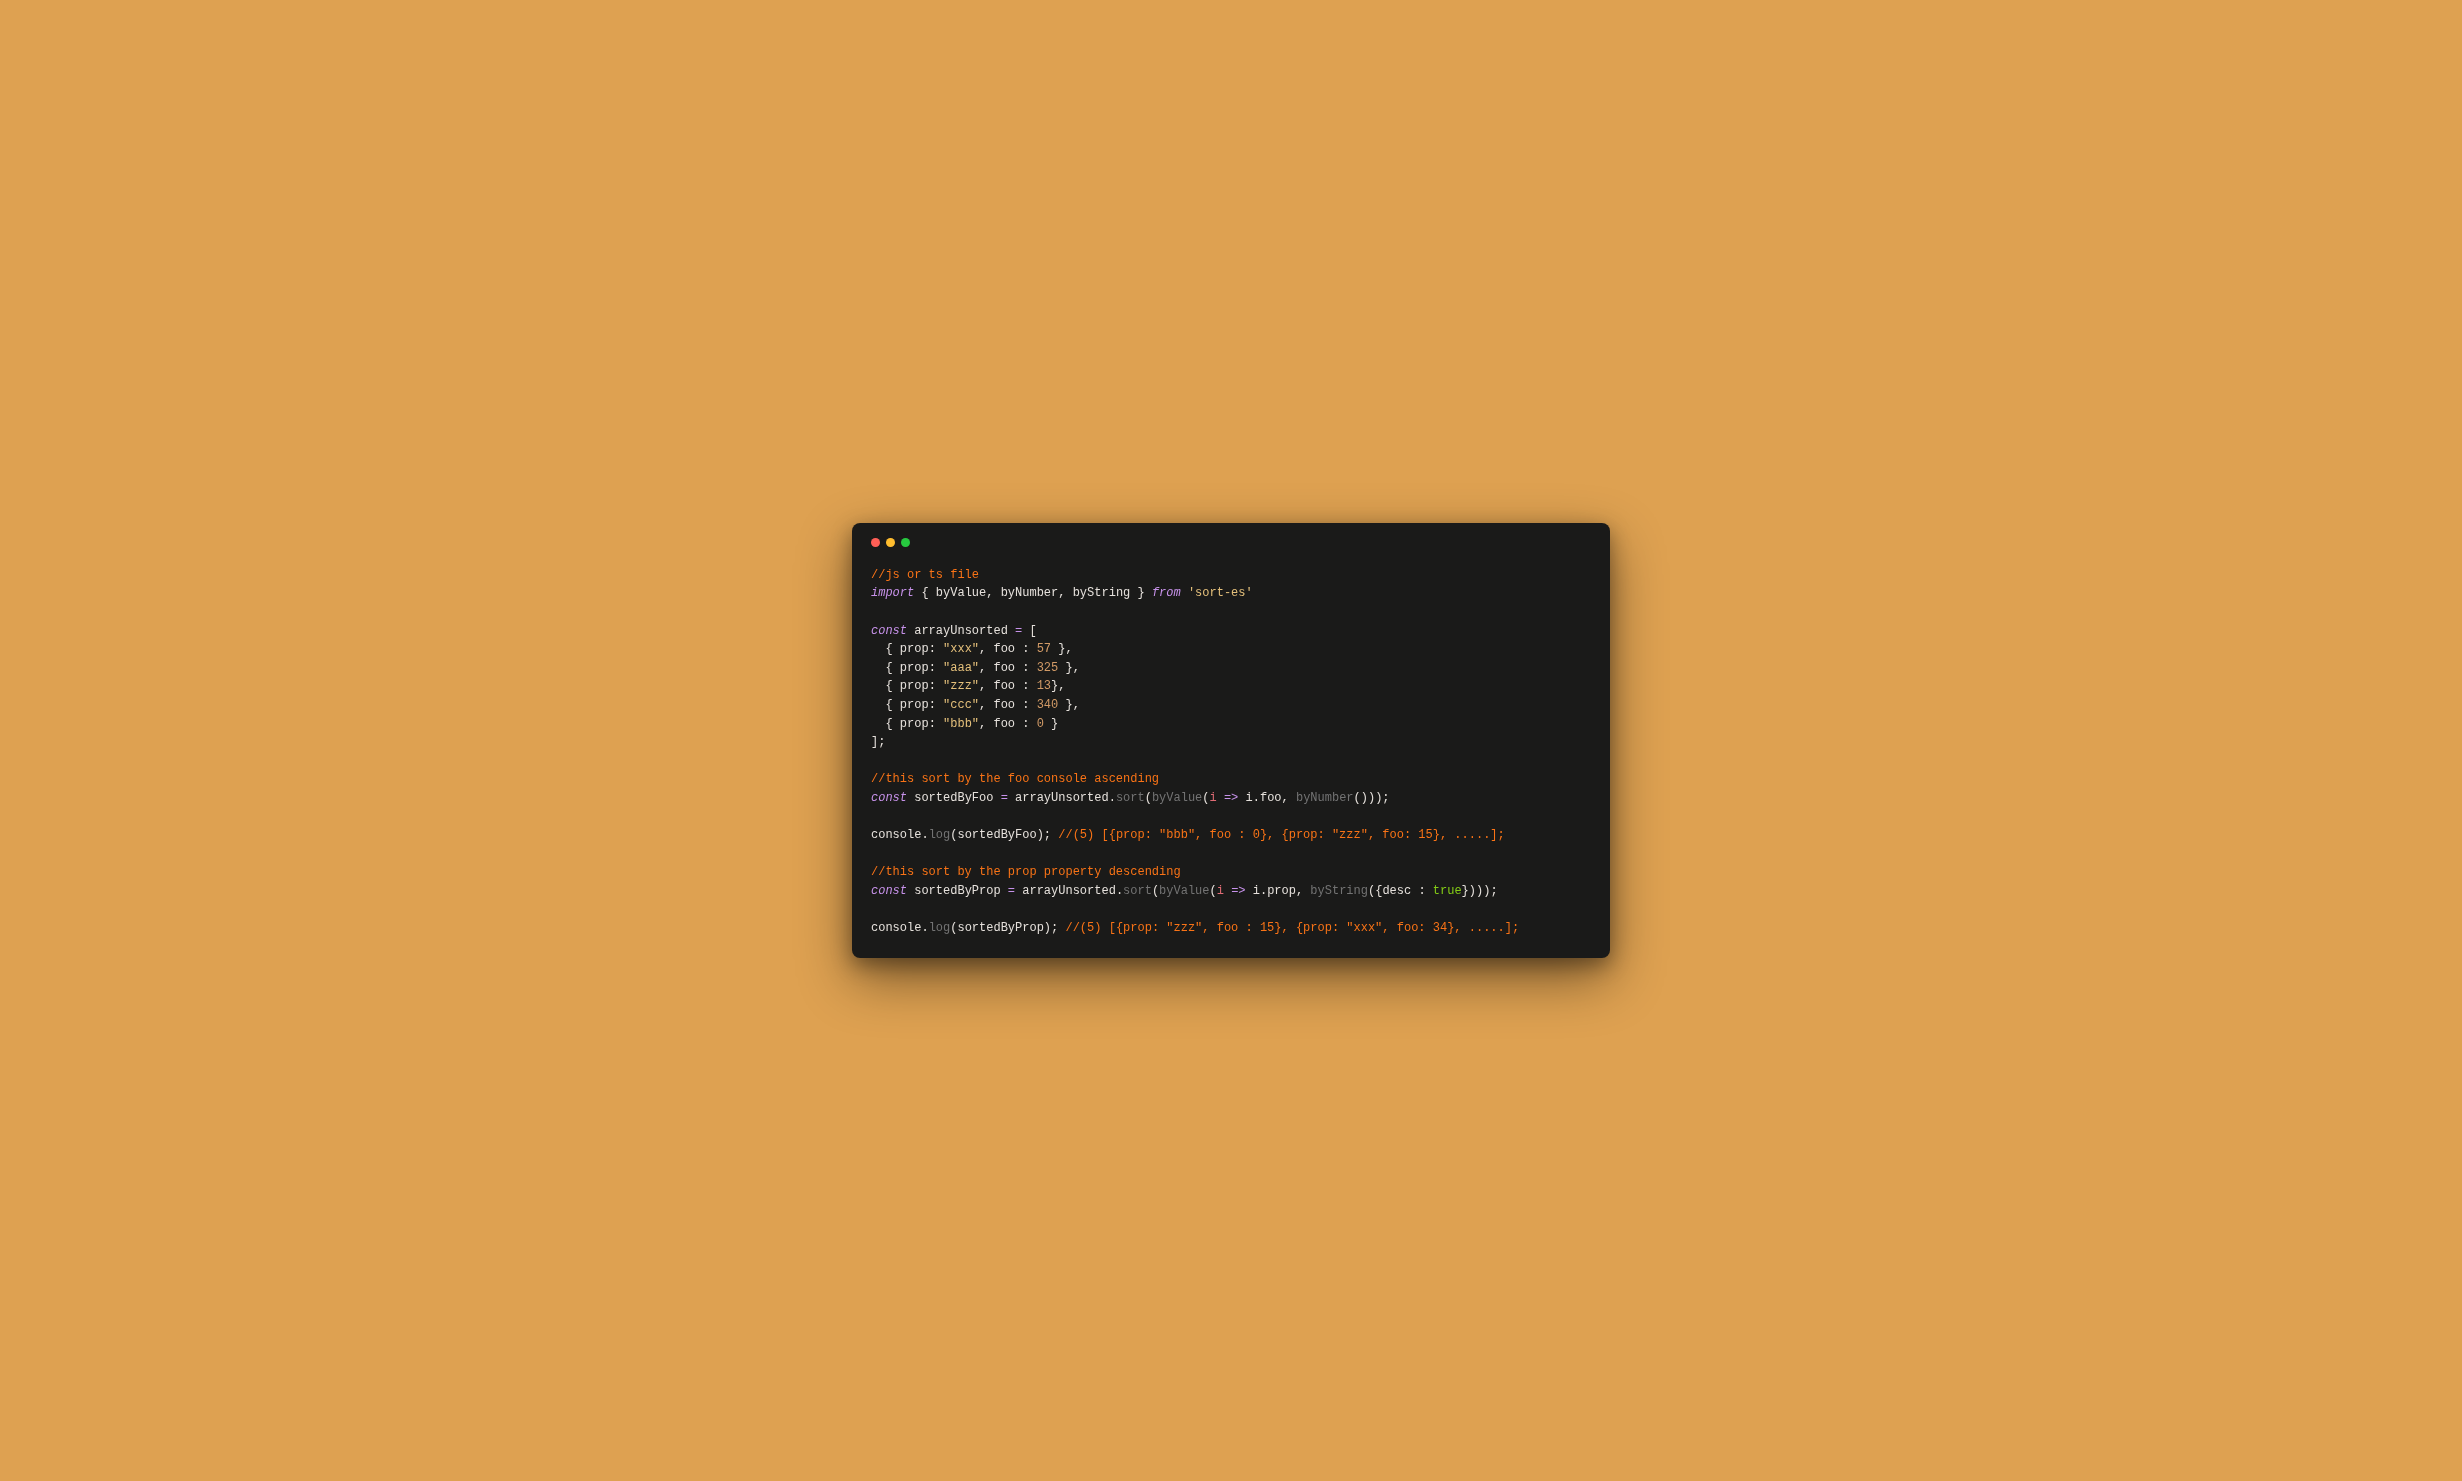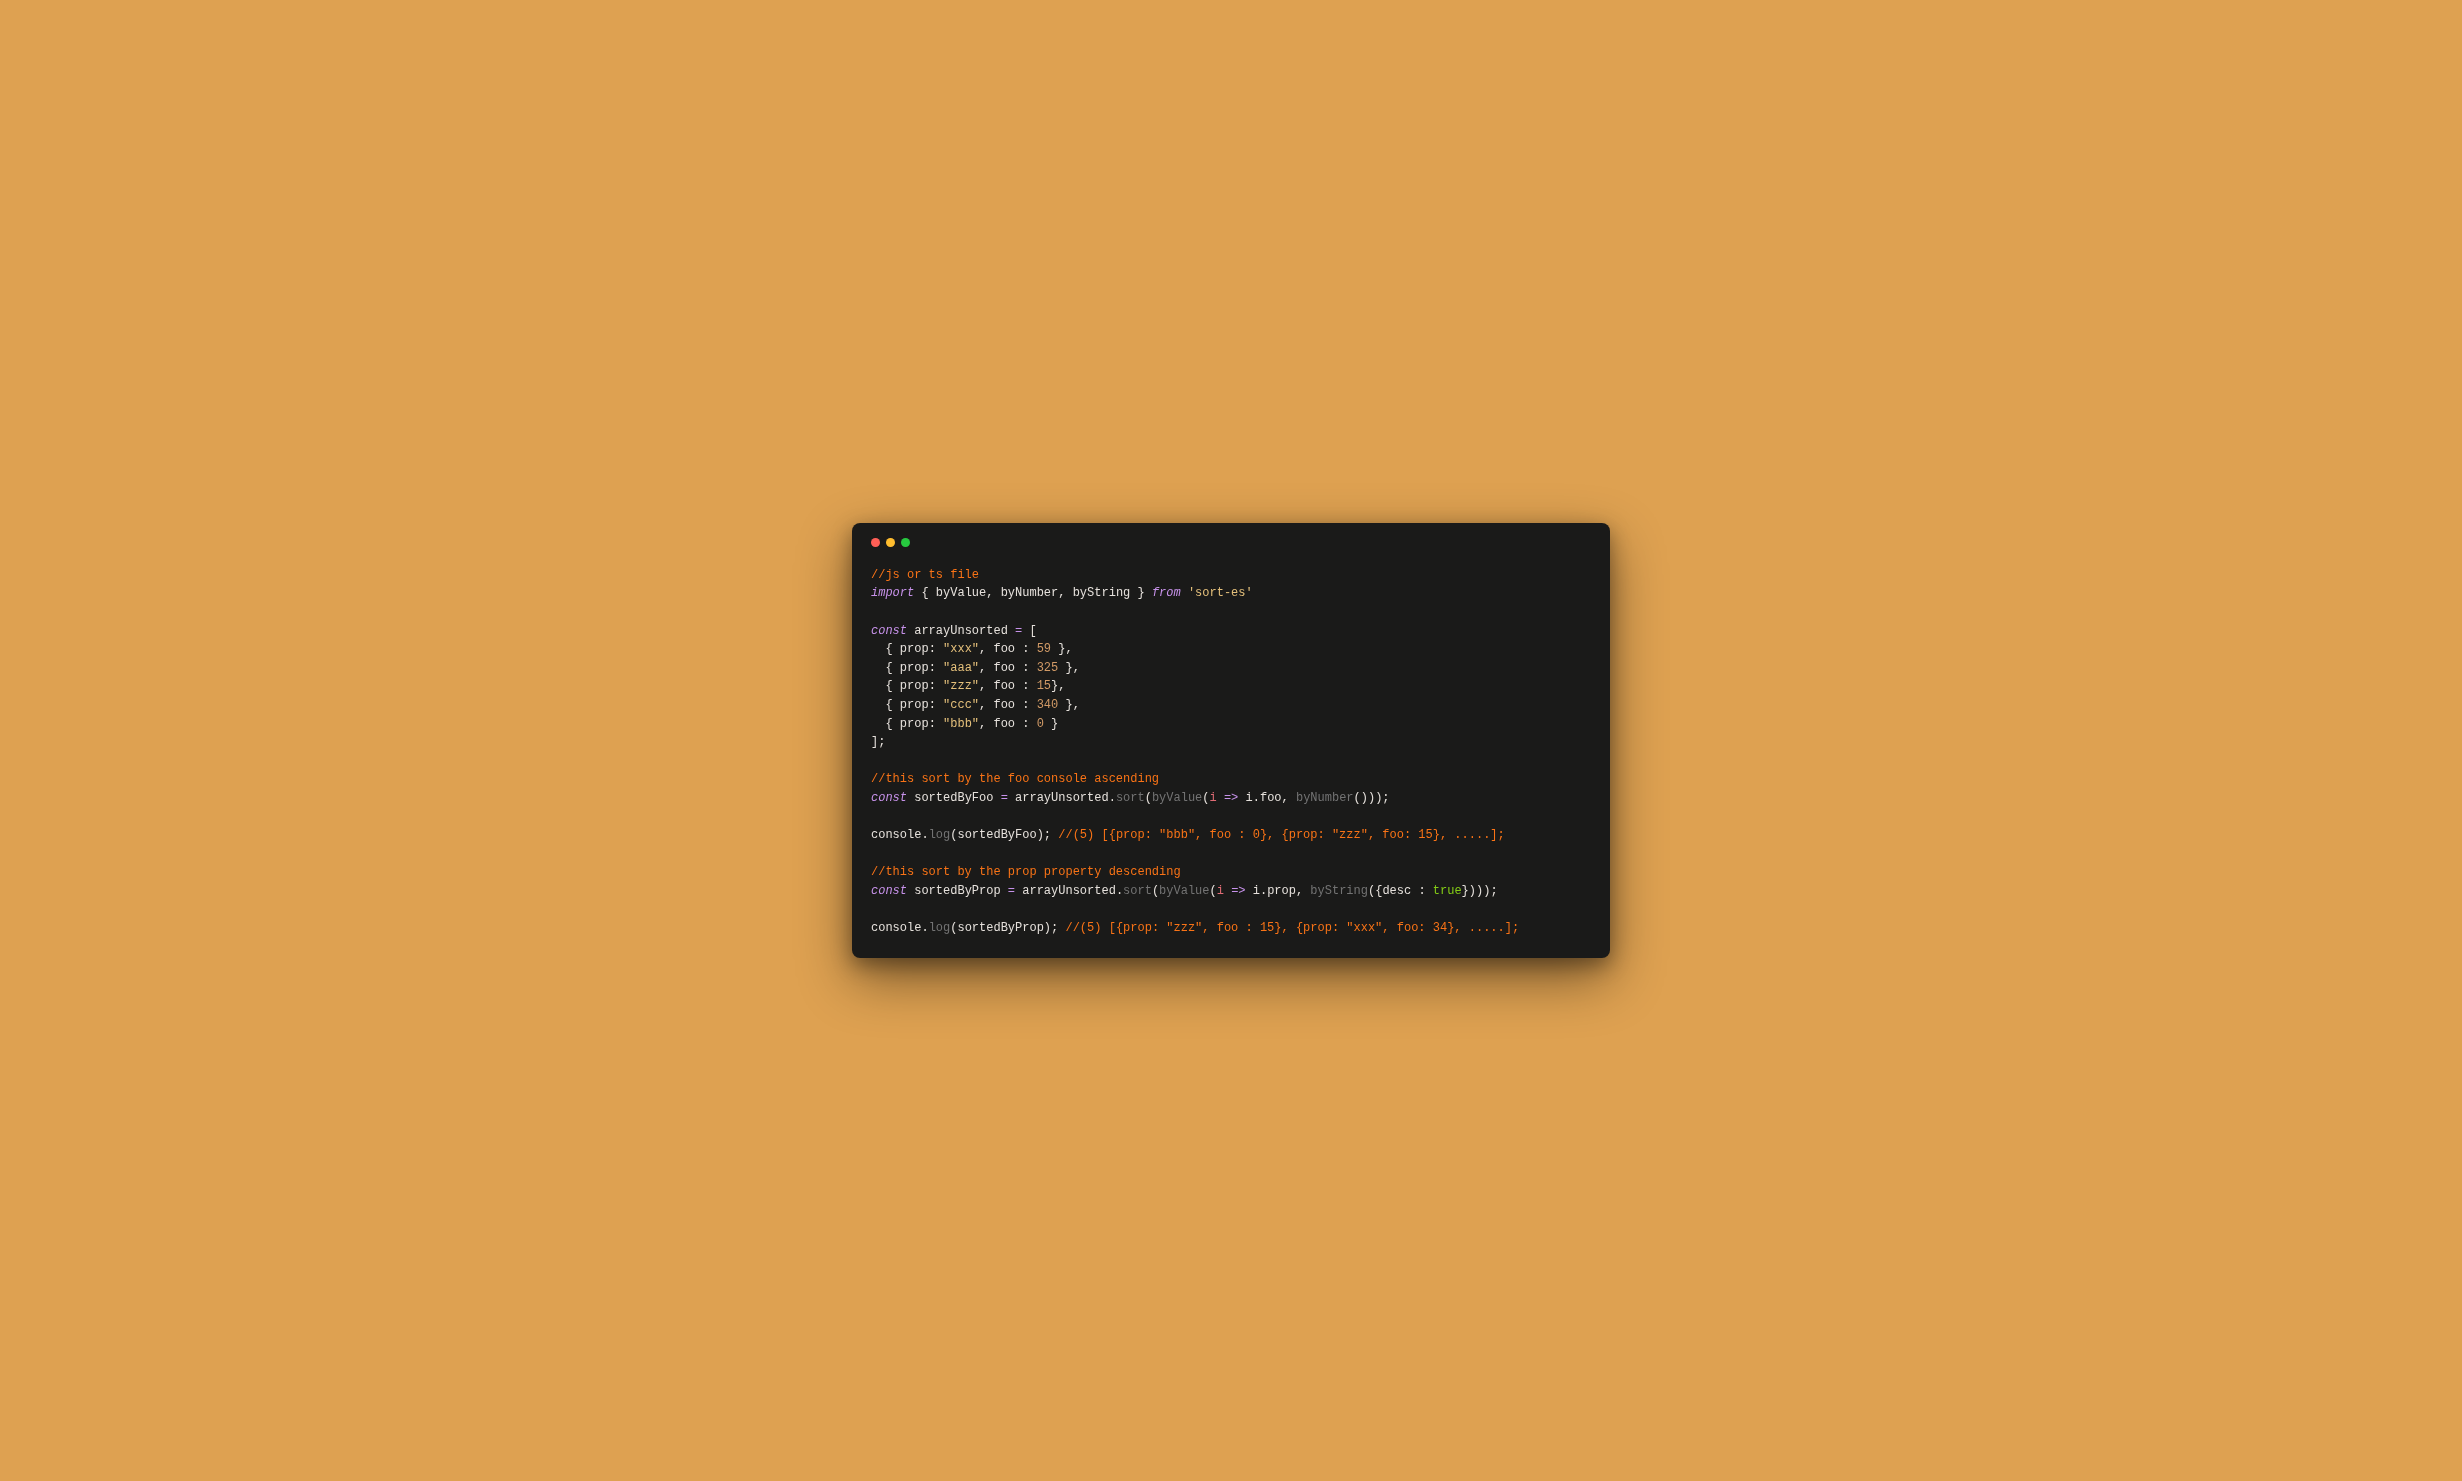--- a/index.html
+++ b/index.html
@@ -58,23 +58,23 @@
   <div class="titlebar">
     <div class="dot red"></div>
     <div class="dot yellow"></div>
     <div class="dot green"></div>
   </div>
 
 <pre><span class="tok-comment">//js or ts file</span>
 <span class="tok-keyword">import</span><span class="tok-punct"> { </span><span class="tok-ident">byValue</span><span class="tok-punct">, </span><span class="tok-ident">byNumber</span><span class="tok-punct">, </span><span class="tok-ident">byString</span><span class="tok-punct"> } </span><span class="tok-keyword">from</span><span class="tok-punct"> </span><span class="tok-string">'sort-es'</span>
 
 <span class="tok-keyword">const</span><span class="tok-punct"> </span><span class="tok-ident">arrayUnsorted</span><span class="tok-punct"> </span><span class="tok-keyword">=</span><span class="tok-punct"> </span><span class="tok-punct">[</span>
-<span class="tok-punct">  { </span><span class="tok-prop">prop</span><span class="tok-punct">: </span><span class="tok-string">"xxx"</span><span class="tok-punct">, </span><span class="tok-prop">foo</span><span class="tok-punct"> : </span><span class="tok-number">59</span><span class="tok-punct"> },</span>
+<span class="tok-punct">  { </span><span class="tok-prop">prop</span><span class="tok-punct">: </span><span class="tok-string">"xxx"</span><span class="tok-punct">, </span><span class="tok-prop">foo</span><span class="tok-punct"> : </span><span class="tok-number">57</span><span class="tok-punct"> },</span>
 <span class="tok-punct">  { </span><span class="tok-prop">prop</span><span class="tok-punct">: </span><span class="tok-string">"aaa"</span><span class="tok-punct">, </span><span class="tok-prop">foo</span><span class="tok-punct"> : </span><span class="tok-number">325</span><span class="tok-punct"> },</span>
-<span class="tok-punct">  { </span><span class="tok-prop">prop</span><span class="tok-punct">: </span><span class="tok-string">"zzz"</span><span class="tok-punct">, </span><span class="tok-prop">foo</span><span class="tok-punct"> : </span><span class="tok-number">15</span><span class="tok-punct">},</span>
+<span class="tok-punct">  { </span><span class="tok-prop">prop</span><span class="tok-punct">: </span><span class="tok-string">"zzz"</span><span class="tok-punct">, </span><span class="tok-prop">foo</span><span class="tok-punct"> : </span><span class="tok-number">13</span><span class="tok-punct">},</span>
 <span class="tok-punct">  { </span><span class="tok-prop">prop</span><span class="tok-punct">: </span><span class="tok-string">"ccc"</span><span class="tok-punct">, </span><span class="tok-prop">foo</span><span class="tok-punct"> : </span><span class="tok-number">340</span><span class="tok-punct"> },</span>
 <span class="tok-punct">  { </span><span class="tok-prop">prop</span><span class="tok-punct">: </span><span class="tok-string">"bbb"</span><span class="tok-punct">, </span><span class="tok-prop">foo</span><span class="tok-punct"> : </span><span class="tok-number">0</span><span class="tok-punct"> }</span>
 <span class="tok-punct">];</span>
 
 <span class="tok-comment">//this sort by the foo console ascending</span>
 <span class="tok-keyword">const</span><span class="tok-punct"> </span><span class="tok-ident">sortedByFoo</span><span class="tok-punct"> </span><span class="tok-keyword">=</span><span class="tok-punct"> </span><span class="tok-ident">arrayUnsorted</span><span class="tok-punct">.</span><span class="tok-call">sort</span><span class="tok-punct">(</span><span class="tok-call">byValue</span><span class="tok-punct">(</span><span class="tok-param">i</span><span class="tok-punct"> </span><span class="tok-keyword">=&gt;</span><span class="tok-punct"> </span><span class="tok-ident">i</span><span class="tok-punct">.</span><span class="tok-ident">foo</span><span class="tok-punct">, </span><span class="tok-call">byNumber</span><span class="tok-punct">()));</span>
 
 <span class="tok-ident">console</span><span class="tok-punct">.</span><span class="tok-call">log</span><span class="tok-punct">(</span><span class="tok-ident">sortedByFoo</span><span class="tok-punct">); </span><span class="tok-comment">//(5) [{prop: "bbb", foo : 0}, {prop: "zzz", foo: 15}, .....];</span>
 
 <span class="tok-comment">//this sort by the prop property descending</span>

